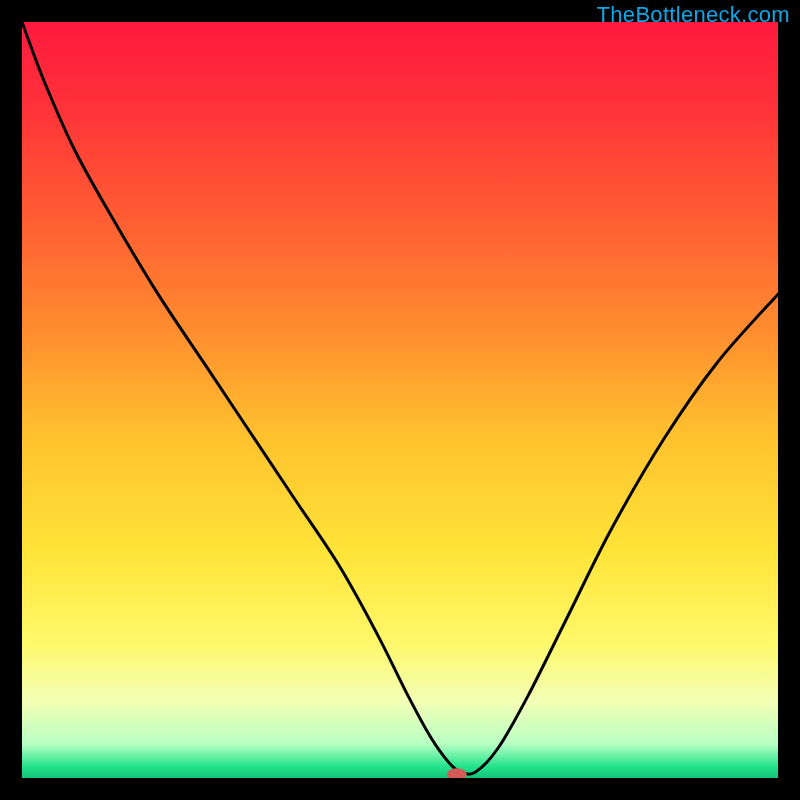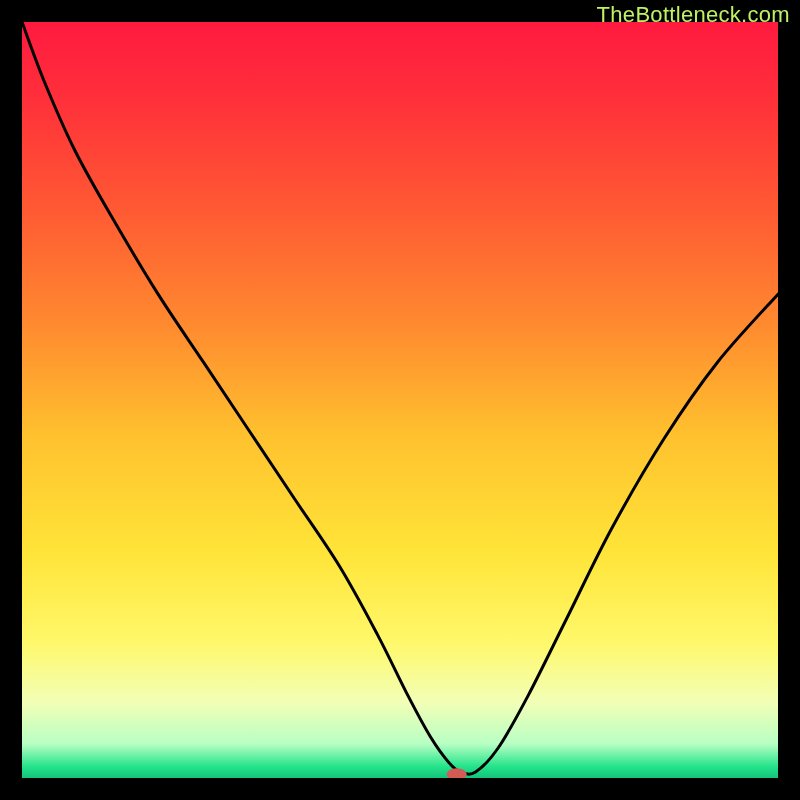--- a/index.html
+++ b/index.html
@@ -13,21 +13,21 @@
   }
   .stage {
     position: relative;
     width: 800px;
     height: 800px;
   }
   .watermark {
     position: absolute;
     top: 2px;
     right: 10px;
-    color: #bef264;
+    color: #0ea5e9;
     font-size: 22px;
     font-weight: 500;
     letter-spacing: 0.3px;
     user-select: none;
   }
   .plot-frame {
     position: absolute;
     left: 22px;
     top: 22px;
     width: 756px;

